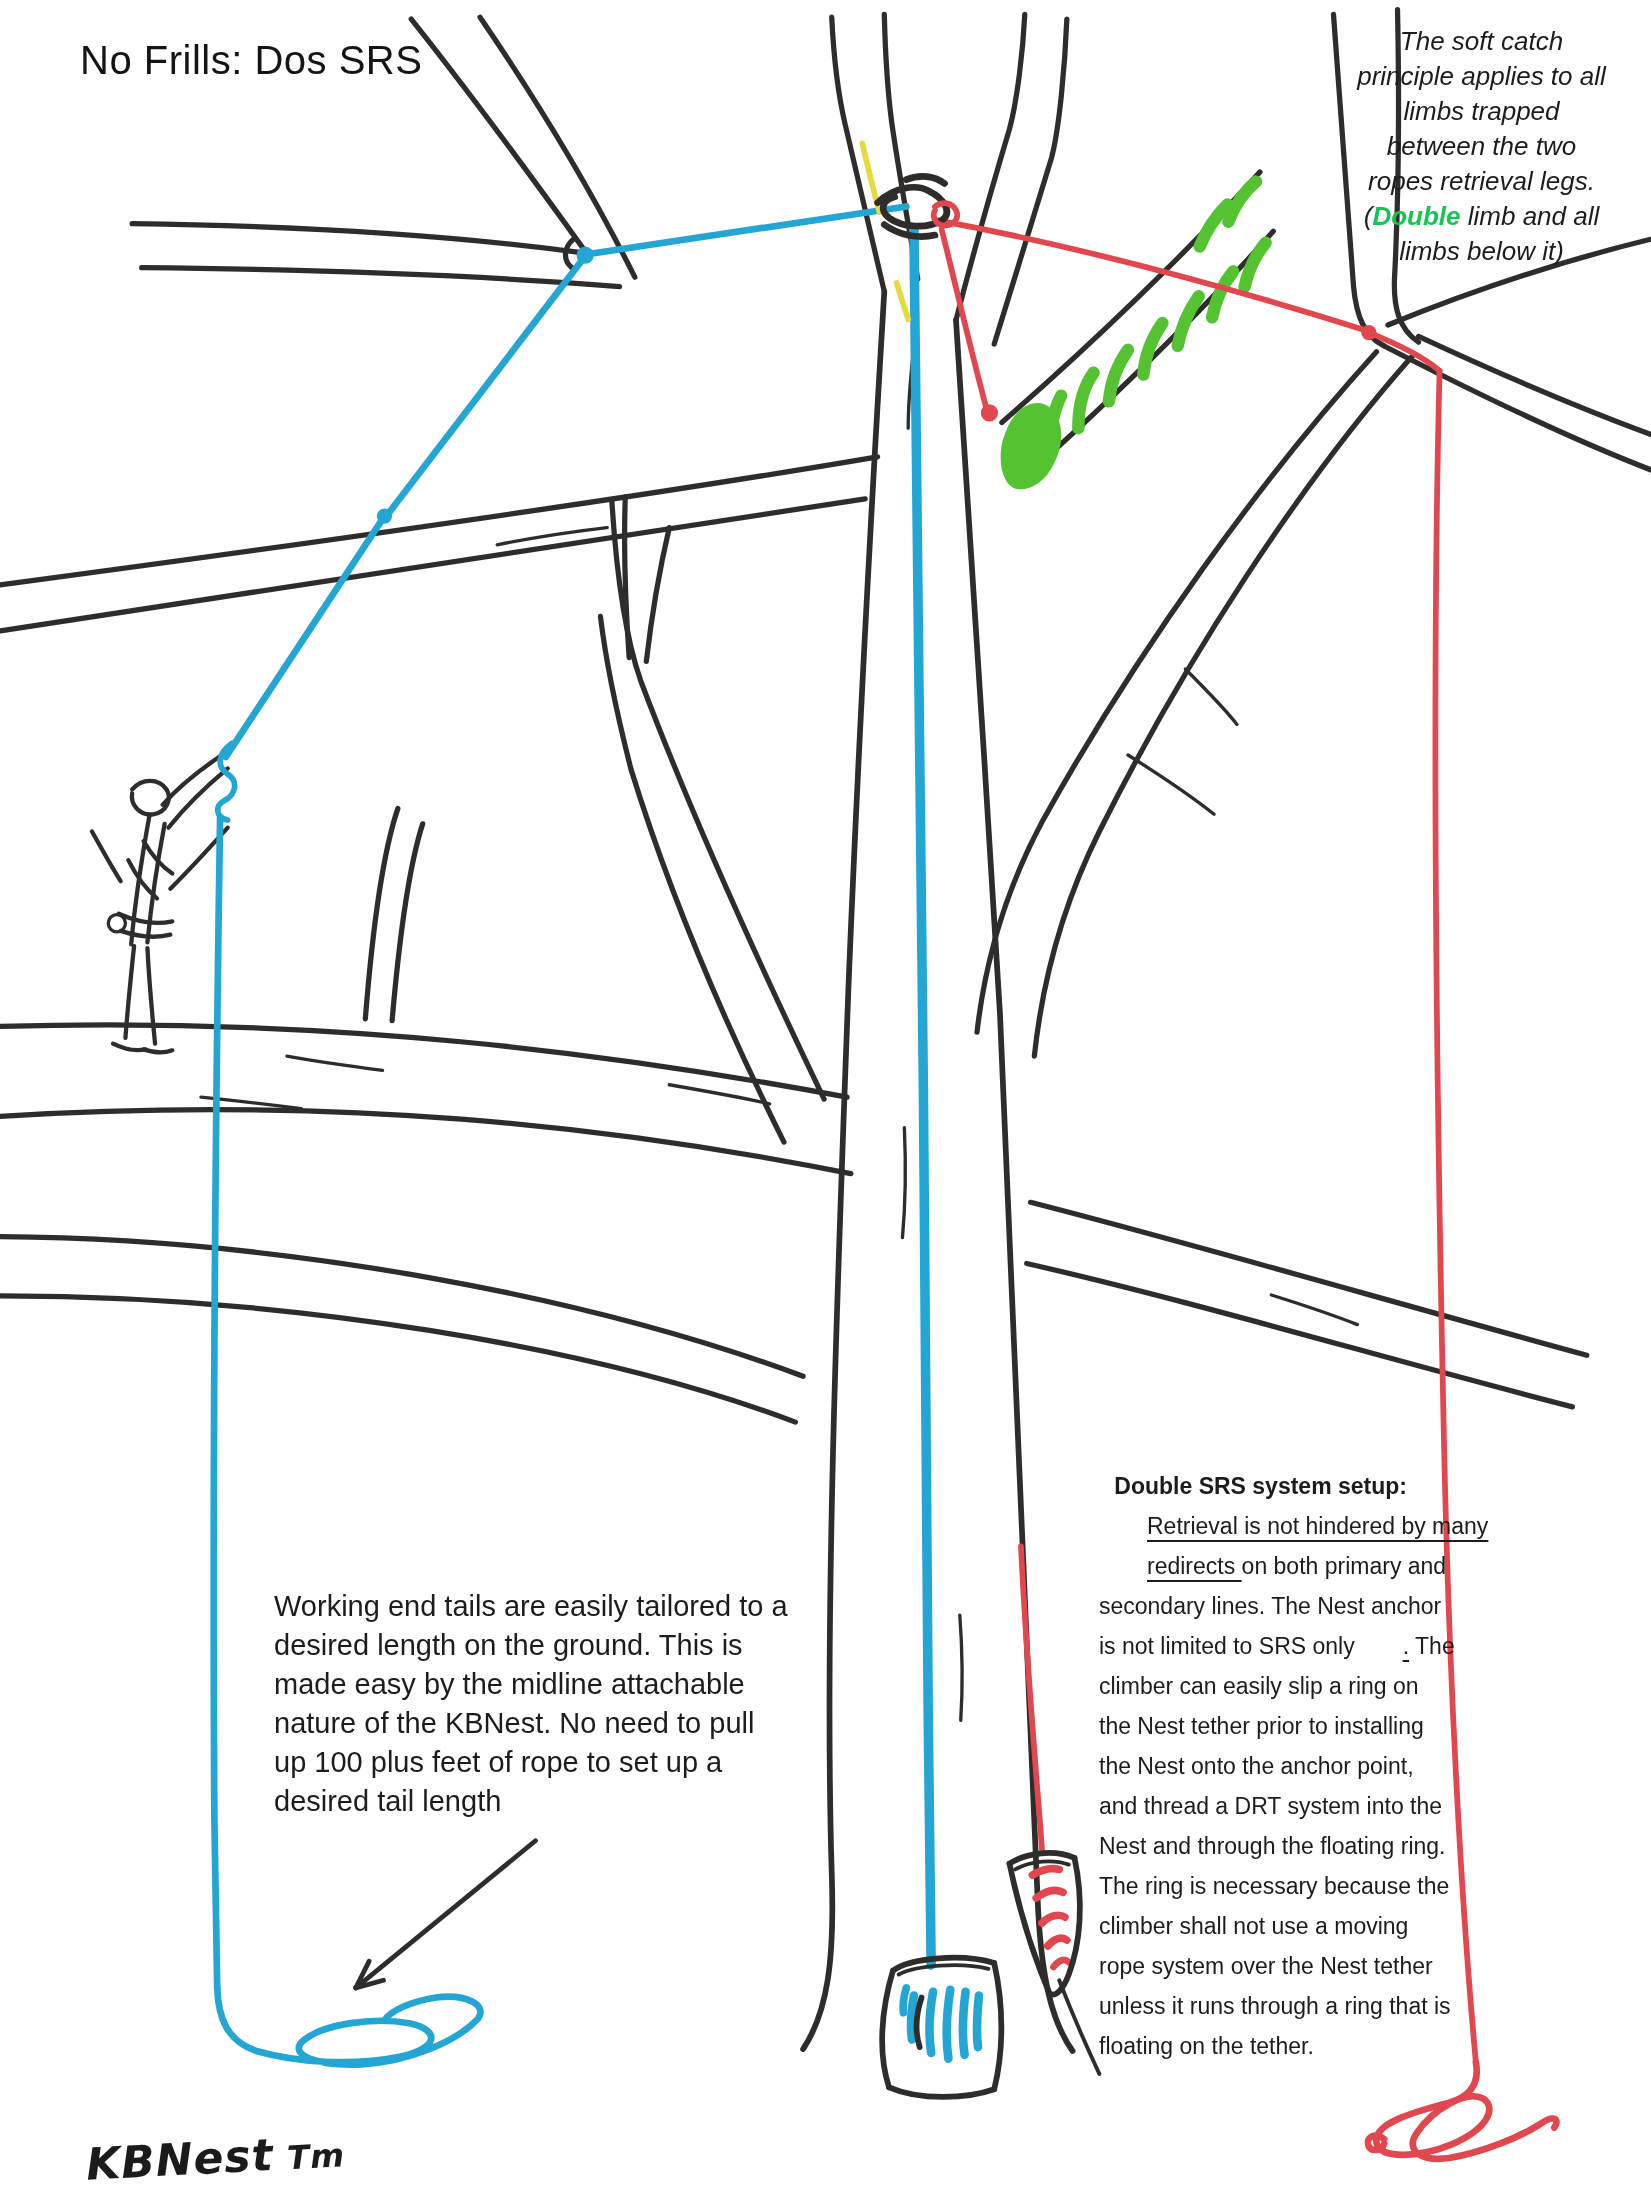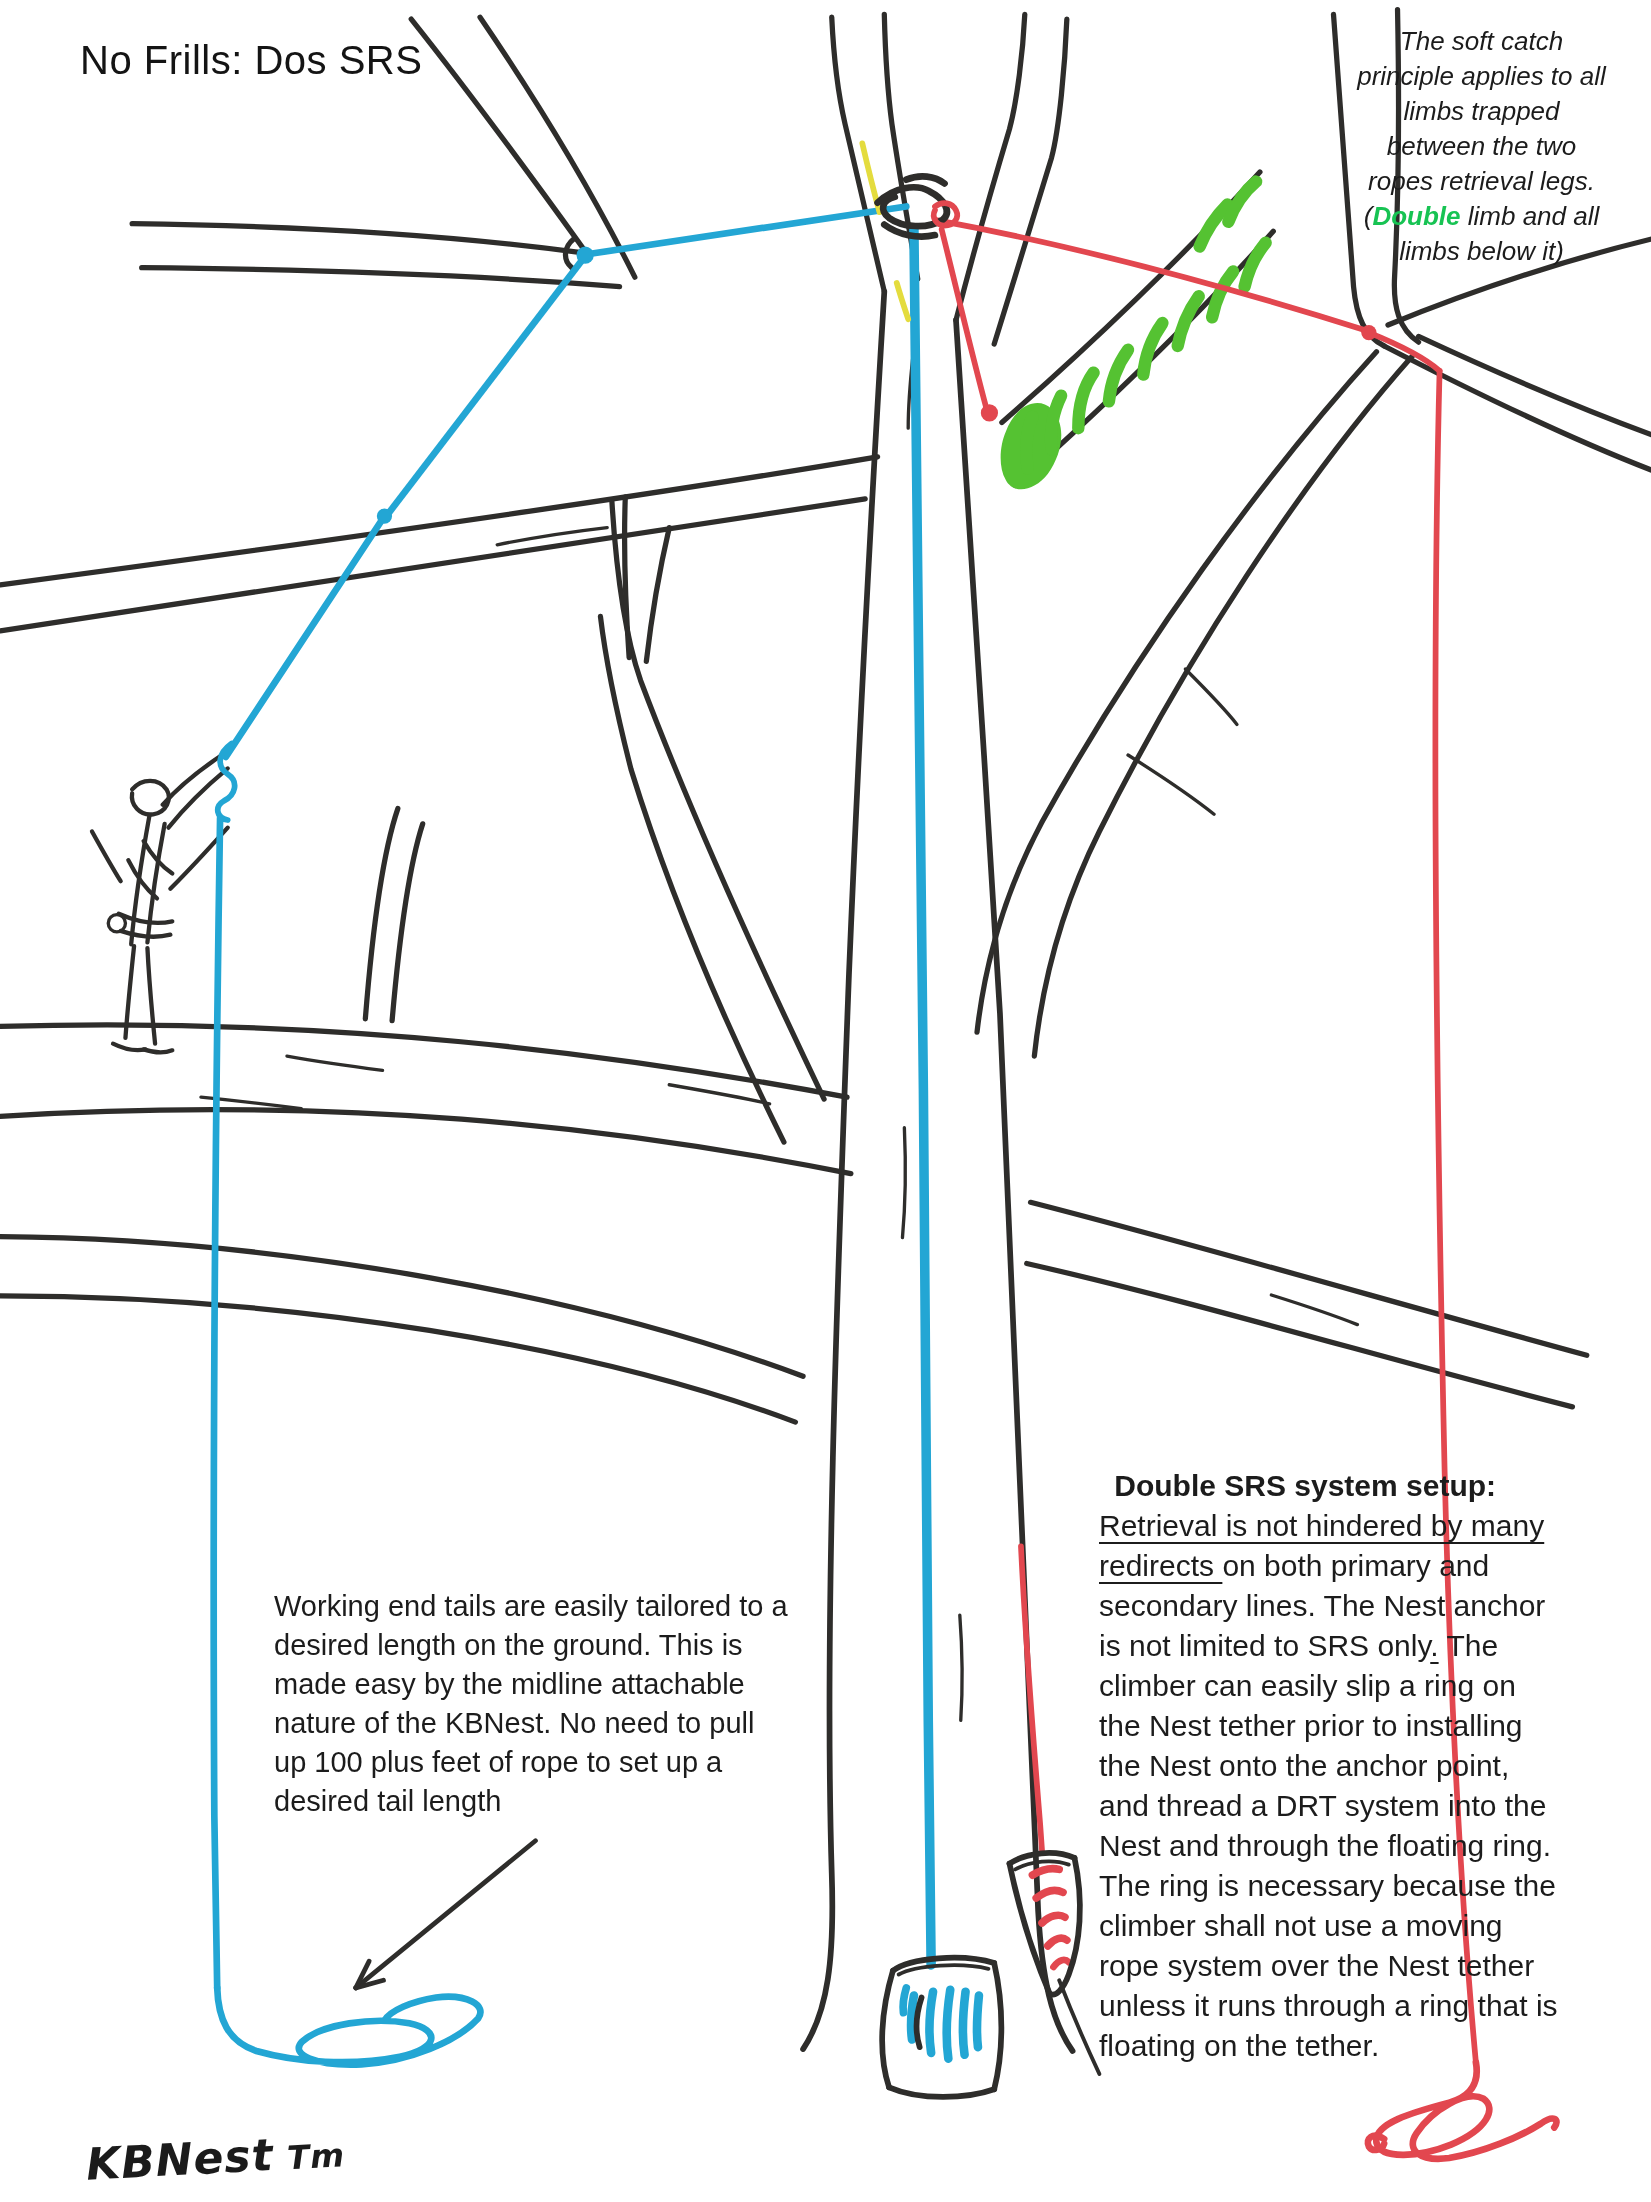--- a/index.html
+++ b/index.html
@@ -1,28 +1,28 @@
 <!DOCTYPE html>
 <html><head>
 <meta charset="utf-8">
 <style>
   html,body{margin:0;padding:0;background:#ffffff;}
   #page{position:relative;width:1652px;height:2202px;background:#ffffff;overflow:hidden;
         font-family:"Liberation Sans",sans-serif;}
   #drawing{position:absolute;left:0;top:0;width:1652px;height:2202px;}
   .note{position:absolute;color:#1c1c1c;}
   .ln{white-space:nowrap;}
-  .u{text-decoration:underline;text-underline-offset:5.7px;text-decoration-thickness:1.9px;}
+  .u{text-decoration:underline;text-underline-offset:5.7px;text-decoration-thickness:1.9px;margin-left:48px;}
   .green-word{color:#17c353;font-weight:bold;}
   #title{position:absolute;left:80px;top:38px;font-size:40px;font-weight:400;
          letter-spacing:0.5px;color:#141414;}
   #note-soft-catch{left:1324px;top:24px;width:315px;text-align:center;
                    font-size:26px;line-height:35px;font-style:italic;}
   #note-working-end{left:247px;top:1587px;font-size:29px;line-height:39px;margin-left:27px;}
-  #note-double-srs{left:1099px;top:1466px;font-size:30px;line-height:40px;}
+  #note-double-srs{left:1099px;top:1466px;font-size:23px;line-height:40px;}
   #note-double-srs .heading{font-weight:bold;padding-left:15.3px;}
   #signature{position:absolute;left:86px;top:2132px;font-size:44px;font-style:italic;
              font-weight:bold;font-family:"DejaVu Sans",sans-serif;color:#1b1b1b;
              transform:rotate(-3deg);letter-spacing:1px;}
   #signature .tm{font-size:32.5px;margin-left:13.4px;}
 </style>
 </head>
 <body>
 
 <div id="page">

